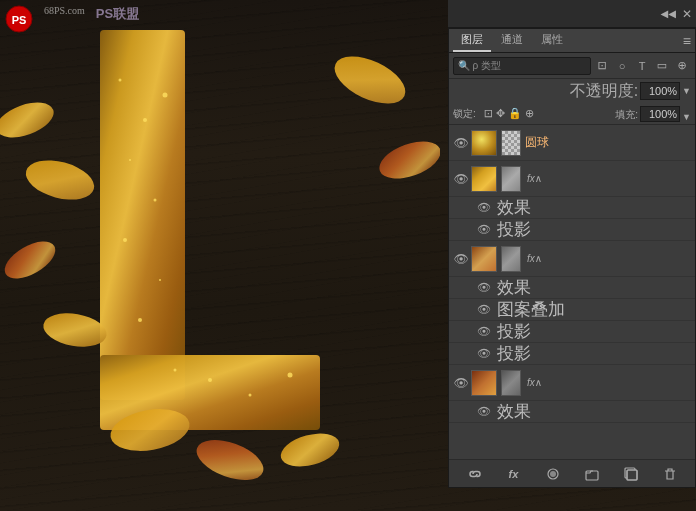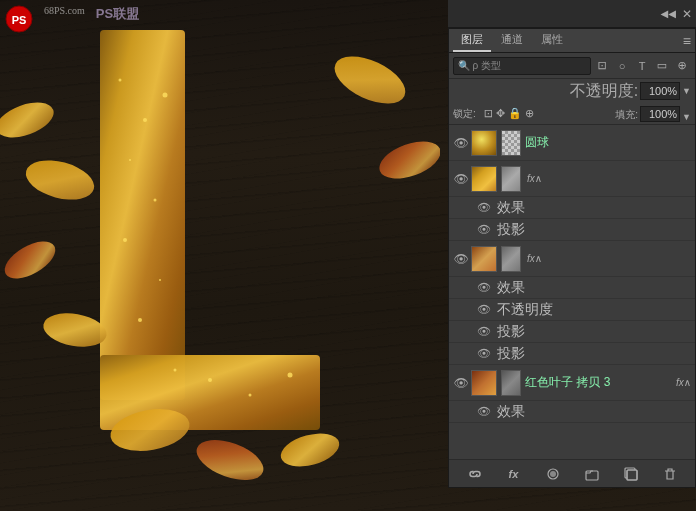--- a/index.html
+++ b/index.html
@@ -270,21 +270,21 @@
     .layer-mask-thumb {
       width: 20px;
       height: 26px;
       border: 1px solid #555;
       background: #888;
       margin-right: 4px;
       flex-shrink: 0;
     }
     .layer-name {
       flex: 1;
-      color: #86efac;
+      color: #fdba74;
       font-size: 12px;
       white-space: nowrap;
       overflow: hidden;
       text-overflow: ellipsis;
     }
     .layer-fx {
       color: #aaa;
       font-size: 10px;
       margin-left: 2px;
       font-style: italic;
@@ -304,21 +304,21 @@
       border-bottom: 1px solid #333;
       cursor: pointer;
     }
     .sub-eye {
       width: 16px;
       color: #aaa;
       font-size: 11px;
     }
     .sub-name {
       color: #bbb;
-      font-size: 14px;
+      font-size: 17px;
       padding-left: 4px;
     }
 
     
     .panel-footer {
       display: flex;
       align-items: center;
       justify-content: space-around;
       background: #383838;
       border-top: 1px solid #2a2a2a;
@@ -570,39 +570,38 @@
       <span class="layer-expand">∧</span>
     </div>
 
     <div class="layer-sub">
       <span class="sub-eye">👁</span>
       <span class="sub-name">效果</span>
     </div>
 
     <div class="layer-sub">
       <span class="sub-eye">👁</span>
-      <span class="sub-name">不透明度</span>
+      <span class="sub-name">图案叠加</span>
     </div>
 
     <div class="layer-sub">
       <span class="sub-eye">👁</span>
       <span class="sub-name">投影</span>
     </div>
 
     <div class="layer-sub">
       <span class="sub-eye">👁</span>
       <span class="sub-name">投影</span>
     </div>
 
     <div class="layer-item">
       <span class="layer-eye">👁</span>
       <div class="layer-thumb" style="background:linear-gradient(135deg,#7A3010,#C07030,#E0A040);">
       </div>
       <div class="layer-mask-thumb" style="background:linear-gradient(135deg,#555,#888,#666);border:1px solid #555;"></div>
-      <span class="layer-name">红色叶子 拷贝 3</span>
       <span class="layer-fx">fx</span>
       <span class="layer-expand">∧</span>
     </div>
 
     <div class="layer-sub">
       <span class="sub-eye">👁</span>
       <span class="sub-name">效果</span>
     </div>
 
   </div>

